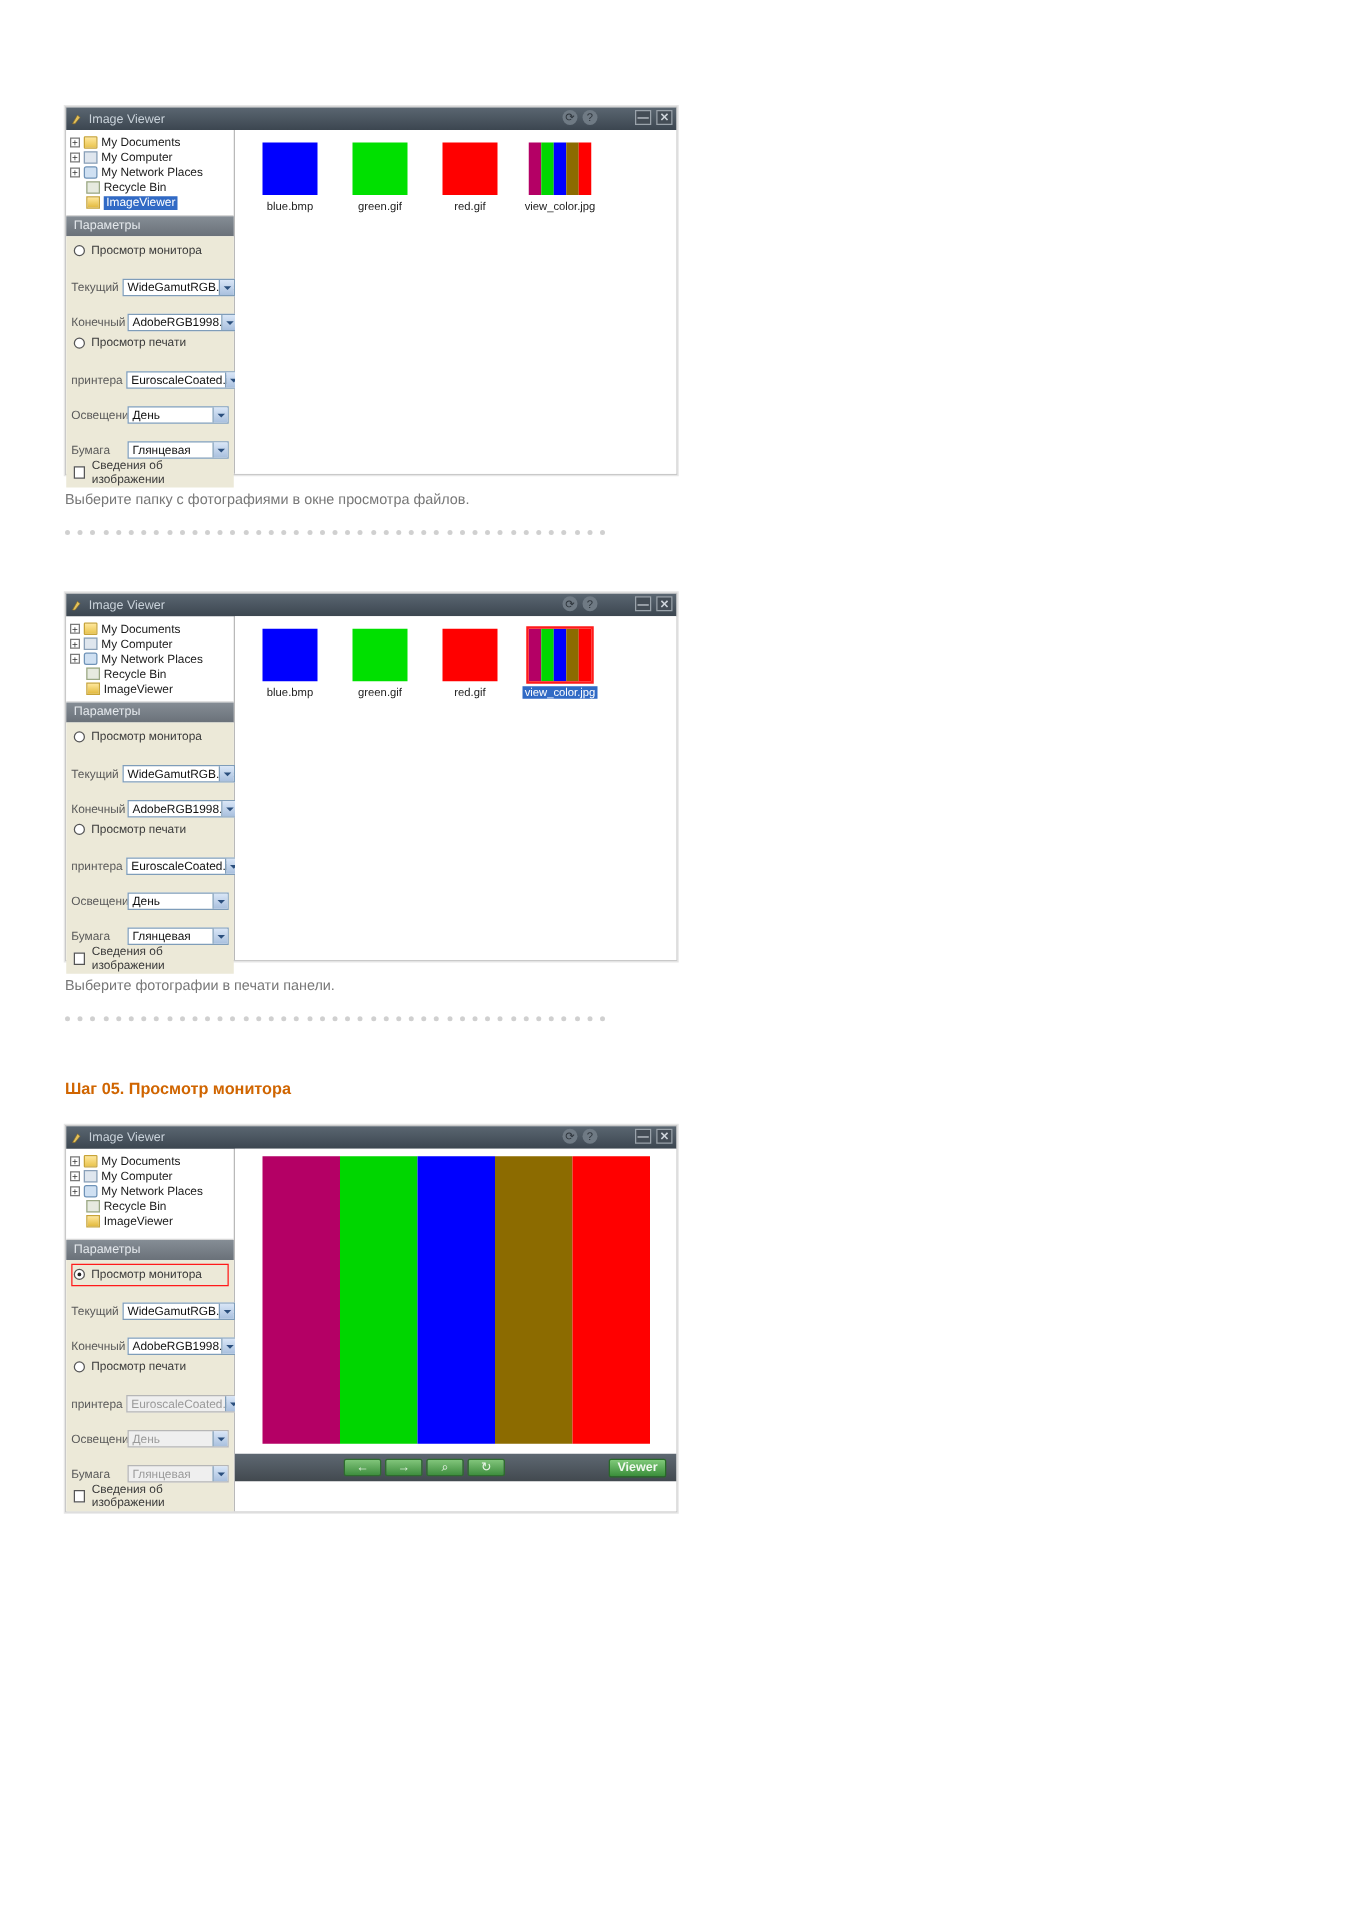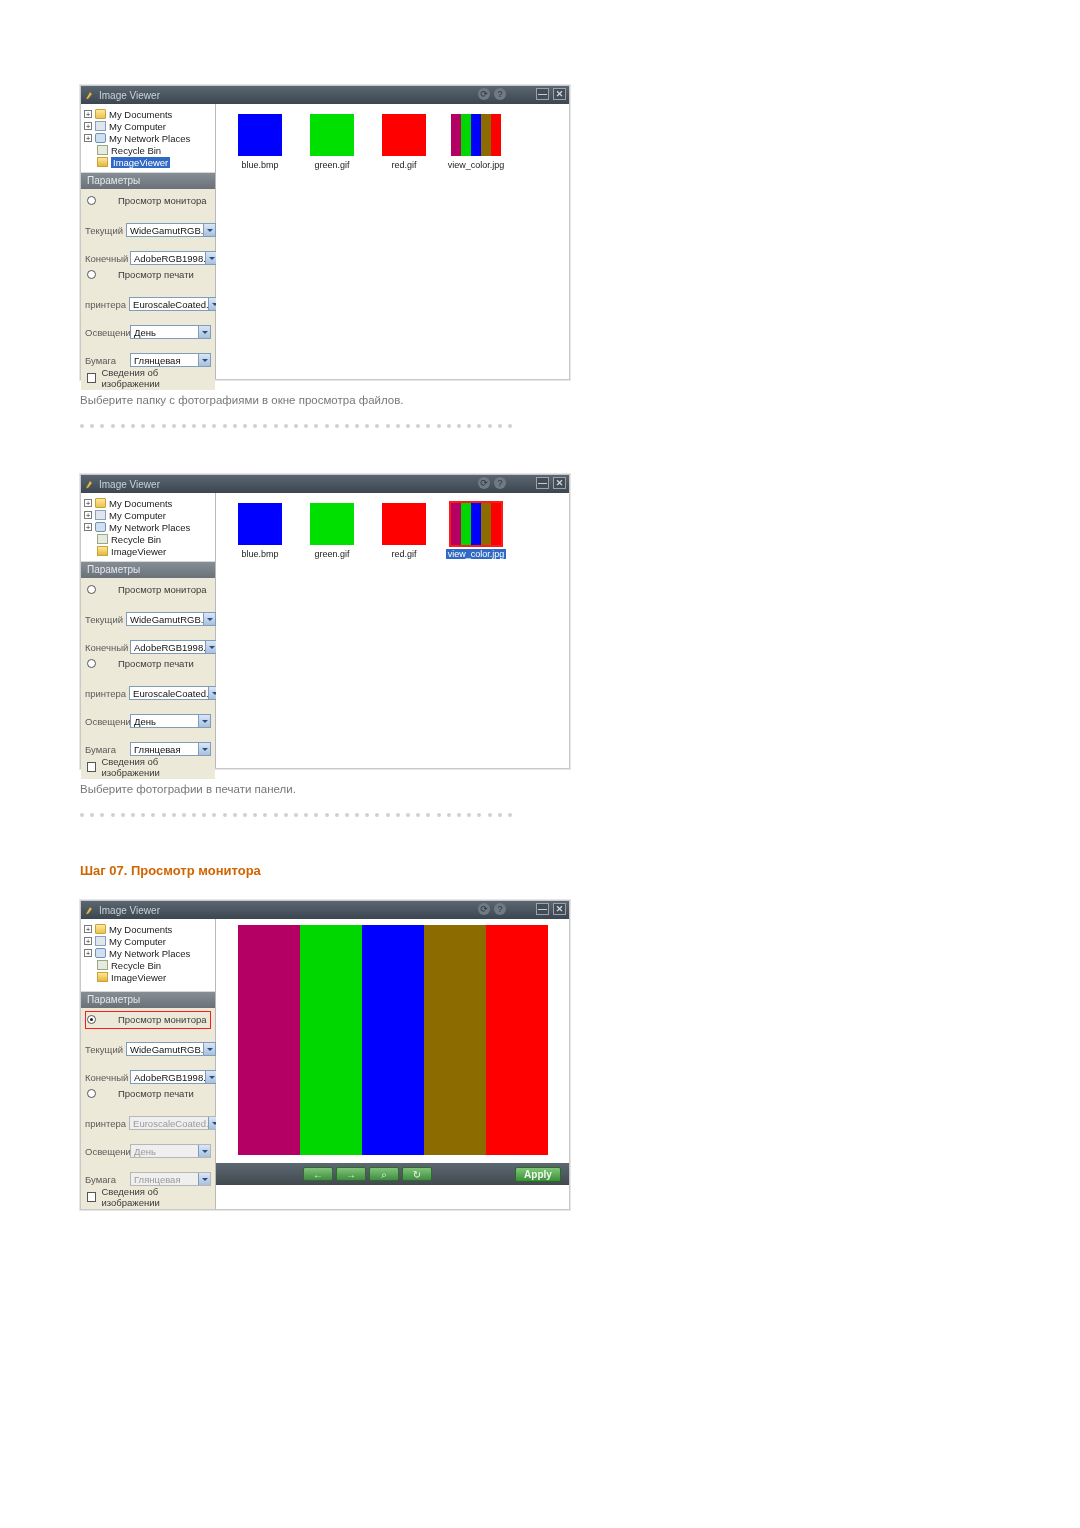--- a/index.html
+++ b/index.html
@@ -6,21 +6,21 @@
     margin: 0;
     background: #ffffff;
     font-family: Verdana, Arial, sans-serif;
     font-size: 11px;
     color: #666;
   }
   .page {
     width: 1080px;
     min-height: 1528px;
     margin: 0 auto;
-    padding: 85px 85px 0 80px;
+    padding: 85px 85px 0 52px;
     box-sizing: border-box;
   }
 
   
   .window {
     width: 488px;
     background: #ffffff;
     border: 1px solid #c9c9c9;
     box-shadow: 0 0 0 1px #e6e6e6;
     position: relative;
@@ -123,21 +123,21 @@
   }
   .param-body {
     background: #ece9d8;
     padding: 3px 4px 5px 4px;
     font-size: 9.5px;
     color: #3a3a3a;
   }
   .radio-row {
     display: flex; align-items: center;
     height: 15px;
-    gap: 22px;
+    gap: 5px;
     padding: 1px 0 2px 2px;
   }
   .radio {
     width: 9px; height: 9px; border-radius: 50%;
     border: 1px solid #555;
     box-sizing: border-box;
     position: relative;
     background:#fff;
   }
   .radio.checked::after{
@@ -576,21 +576,21 @@
       <span></span>
       <span></span>
       <span></span>
       <span></span>
       <span></span>
       <span></span>
       <span></span>
       <span></span>
     </div>
 
-  <h3 class="step">Шаг 07. Просмотр монитора</h3>
+  <h3 class="step">Шаг 05. Просмотр монитора</h3>
 
   <div class="window">
     <div class="title-bar">
       <span class="brush">
         <svg viewBox="0 0 10 10">
             <path d="M1 9 L5 2 L7 4 L3 9 Z" fill="#e4c15a" stroke="#8a6b20" stroke-width="0.5"></path>
           </svg>
       </span>
       <span>Image Viewer</span>
       <div class="title-btns">
@@ -676,19 +676,19 @@
             <span style="background:#8c6b00"></span>
             <span style="background:#ff0000"></span>
         </div>
         <div class="bottom-toolbar">
           <div class="nav-group">
             <div class="nav-btn">←</div>
             <div class="nav-btn">→</div>
             <div class="nav-btn">⌕</div>
             <div class="nav-btn">↻</div>
           </div>
-          <div class="apply-btn">Apply</div>
+          <div class="apply-btn">Viewer</div>
         </div>
       </div>
     </div>
   </div>
 
 </div>
 
 </body></html>

